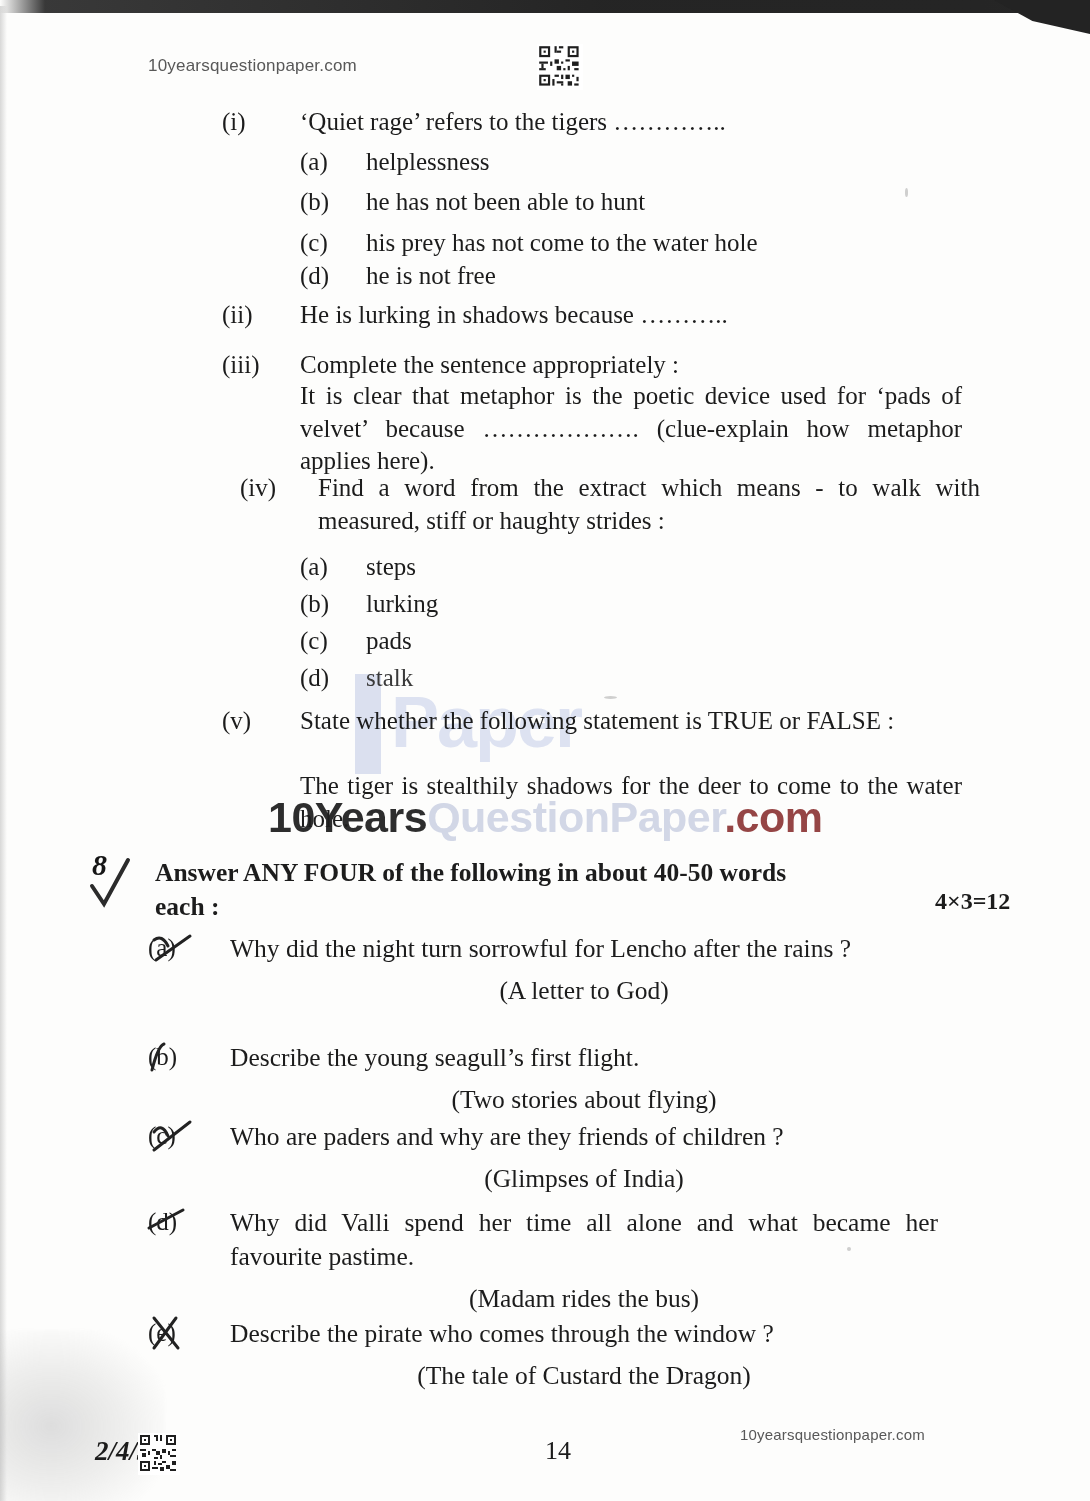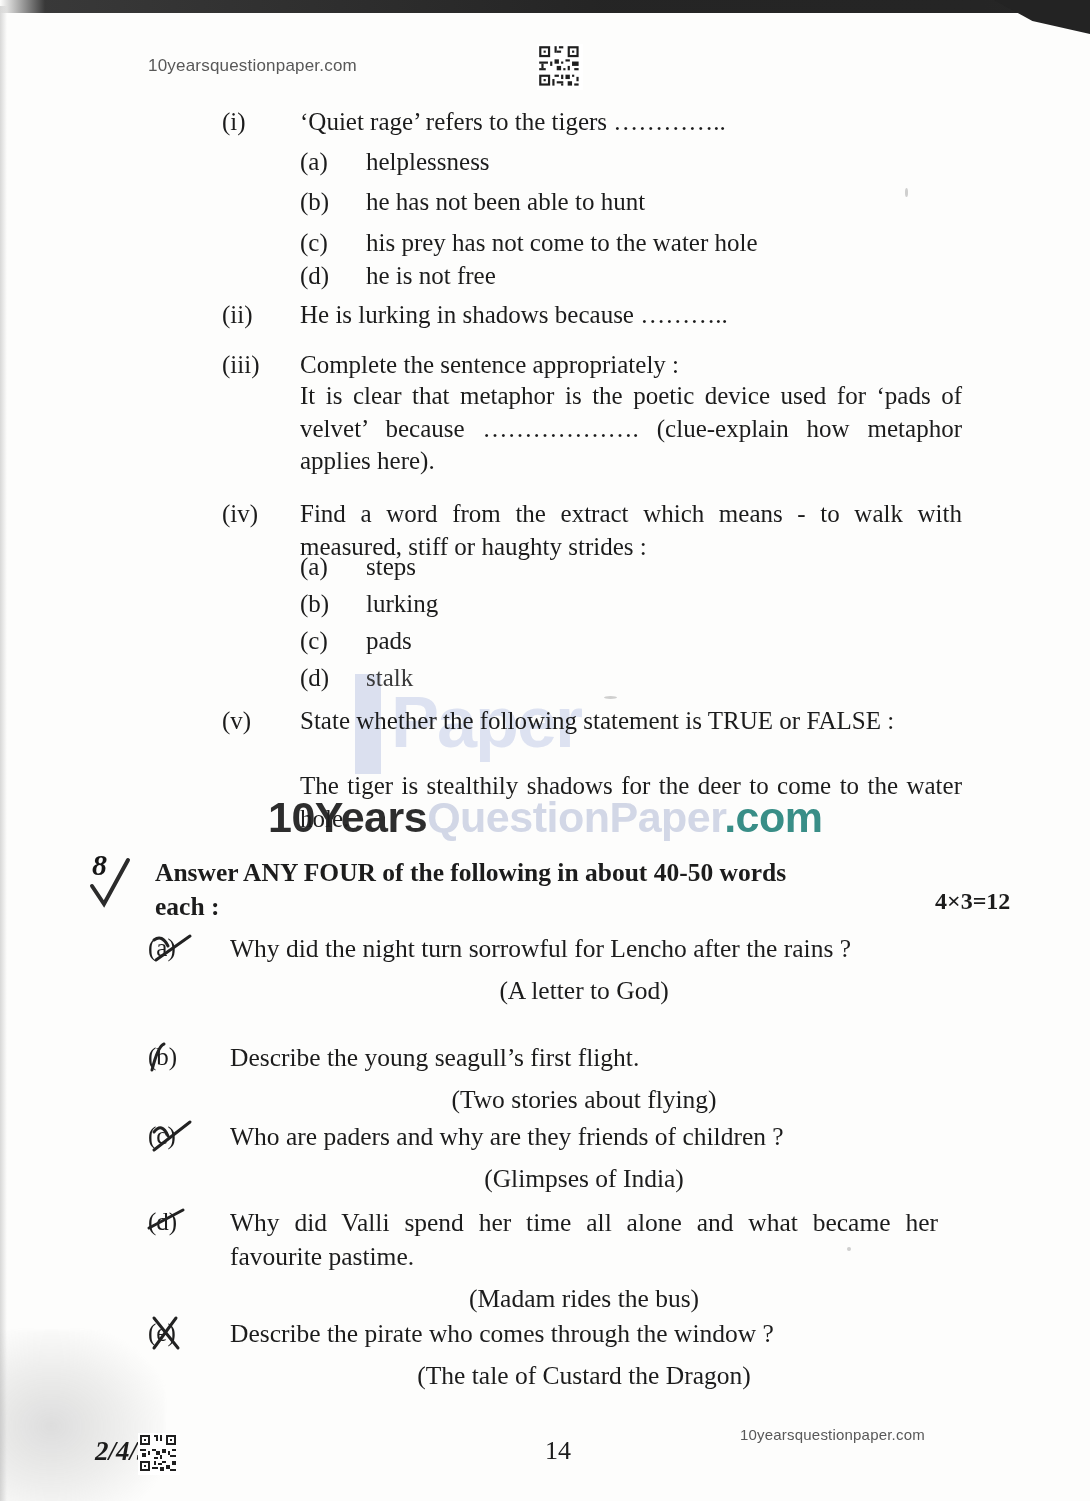--- a/index.html
+++ b/index.html
@@ -80,21 +80,21 @@
     font-family: "Liberation Sans", "DejaVu Sans", sans-serif;
     font-size: 43px;
     font-weight: bold;
     letter-spacing: -0.5px;
     color: #c9cfe2;
     opacity: 0.82;
     white-space: nowrap;
     pointer-events: none;
   }
   .wm-big .dim { color: #000000; }
-  .wm-big .tld { color: #0f766e; }
+  .wm-big .tld { color: #7f1d1d; }
 
   .wm-logo {
     position: absolute;
     left: 355px;
     top: 666px;
     width: 310px;
     height: 118px;
     pointer-events: none;
   }
   .wm-logo .bar {
@@ -312,21 +312,21 @@
 
     <div class="row roman-row" style="top:349px;">
       <div class="marker">(iii)</div>
       <div class="body-text">Complete the sentence appropriately :</div>
     </div>
     <div class="row roman-row" style="top:380px;">
       <div class="marker"></div>
       <div class="body-text" style="text-align:justify;">It is clear that metaphor is the poetic device used for ‘pads of velvet’ because ………………. (clue-explain how metaphor applies here).</div>
     </div>
 
-    <div class="row roman-row" style="top:498px;">
+    <div class="row roman-row" style="top:472px;margin-left:18px;">
       <div class="marker">(iv)</div>
       <div class="body-text" style="text-align:justify;">Find a word from the extract which means - to walk with measured, stiff or haughty strides :</div>
     </div>
 
     <div class="row opt-row" style="top:551px;">
       <div class="marker">(a)</div>
       <div class="body-text">steps</div>
     </div>
     <div class="row opt-row" style="top:588px;">
       <div class="marker">(b)</div>

